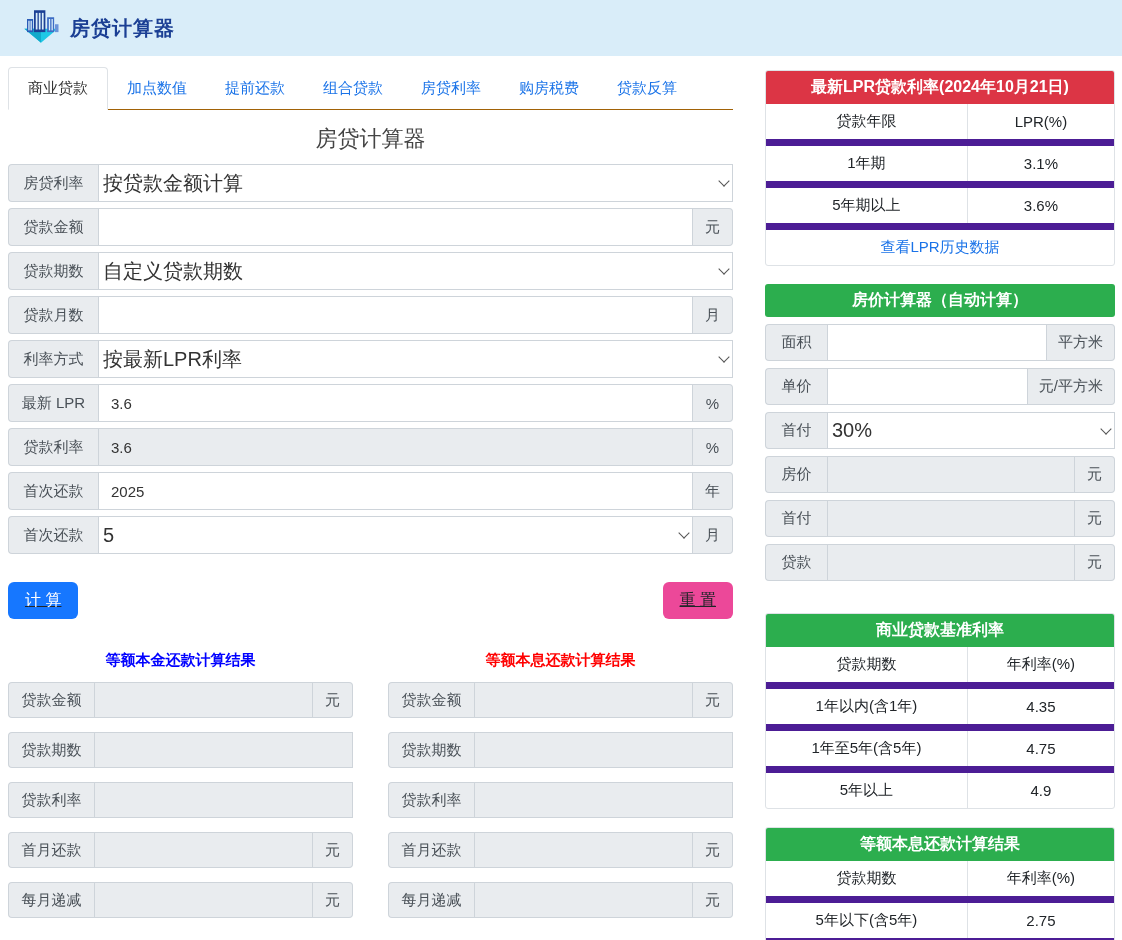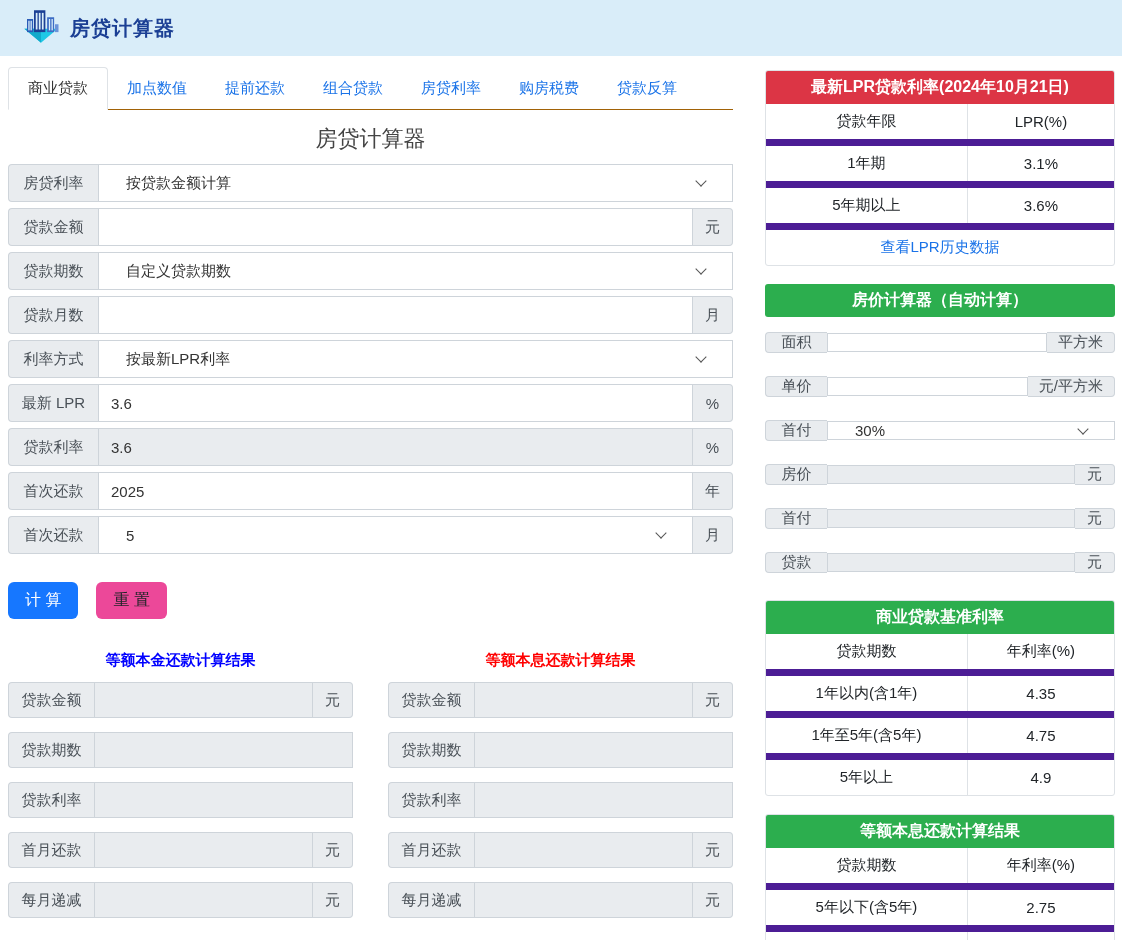--- a/index.html
+++ b/index.html
@@ -24,26 +24,26 @@
 
   .igroup { display:flex; width:100%; height:38px; margin-bottom:6px; }
   .addon { background:#e9ecef; border:1px solid #ced4da; color:#495057; font-size:15px;
     display:flex; align-items:center; justify-content:center; white-space:nowrap; }
   .addon.lbl { width:90px; border-right:none; border-radius:4px 0 0 4px; }
   .addon.unit { min-width:40px; padding:0 11px; border-left:none; border-radius:0 4px 4px 0; }
   .igroup input { flex:1; min-width:0; border:1px solid #ced4da; padding:0 12px; font-size:15px;
     color:#333; outline:none; font-family:inherit; }
   .igroup input.ro { background:#e9ecef; }
   .sel { flex:1; min-width:0; border:1px solid #ced4da; background:#fff; display:flex;
-    align-items:center; padding:0 27px; font-size:15px; color:#333; cursor:pointer; }
+    align-items:center; padding:0 4px; font-size:20px; color:#333; cursor:pointer; }
   .sel .txt { flex:1; }
   .chev { width:8px; height:8px; border-right:1.6px solid #555; border-bottom:1.6px solid #555;
     transform:rotate(45deg); margin-top:-4px; flex:none; }
 
-  .btn-row { display:flex; justify-content:flex-start; gap:18px; margin-top:28px; }
+  .btn-row { display:flex; justify-content:space-between; gap:18px; margin-top:28px;text-decoration:underline; }
   .btn { border:none; border-radius:6px; height:37px; padding:0 17px; font-size:16px;
     cursor:pointer; font-family:inherit; }
   .btn.calc { background:#1677ff; color:#fff; }
   .btn.reset { background:#ec4899; color:#212529; }
 
   .results { display:flex; gap:35px; margin-top:32px; }
   .rescol { width:345px; }
   .res-title { text-align:center; font-size:15px; font-weight:bold; margin-bottom:12px; }
   .res-title.blue { color:#0000ff; }
   .res-title.red  { color:#ff0000; }
@@ -58,22 +58,22 @@
     color:#fff; font-size:16px; font-weight:bold; }
   .panel-head.red { background:#dc3545; }
   .panel-head.green { background:#2cae4e; }
   .trow { display:flex; border-top:7px solid #4c1d95; }
   .tcell { height:35px; display:flex; align-items:center; justify-content:center; font-size:15px; }
   .tcell.c1 { width:58%; border-right:1px solid #dee2e6; }
   .tcell.c2 { width:42%; }
   .trow.linkrow .tcell { width:100%; border-right:none; }
   .tbl-link { color:#1a73e8; cursor:pointer; font-size:15px; }
 
-  .side-form { margin-bottom:19px; }
-  .side-form .igroup { height:37px; margin-bottom:7px;align-items:center; }
+  .side-form { margin-bottom:32px; }
+  .side-form .igroup { height:37px; margin-bottom:7px; }
   .side-form .addon.lbl { width:62px; }
   .empty-panel { border:1px solid #dee2e6; border-radius:4px; height:34px; }
 </style>
 </head>
 <body>
 
 <div class="topbar">
   <div class="logo">
     <span>
       <svg width="42" height="42" viewBox="0 0 48 48">

